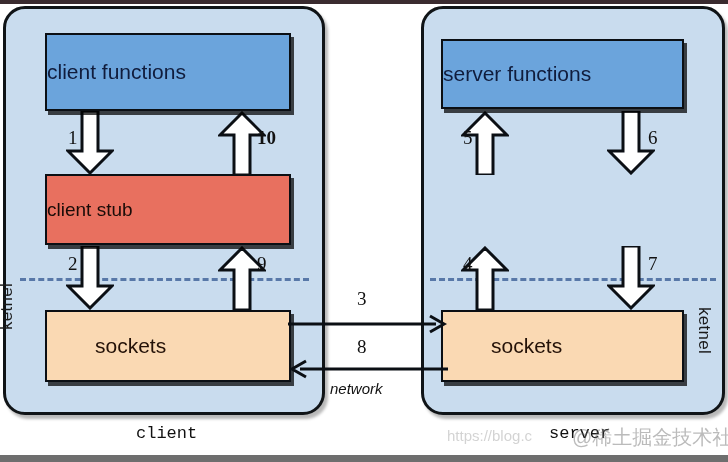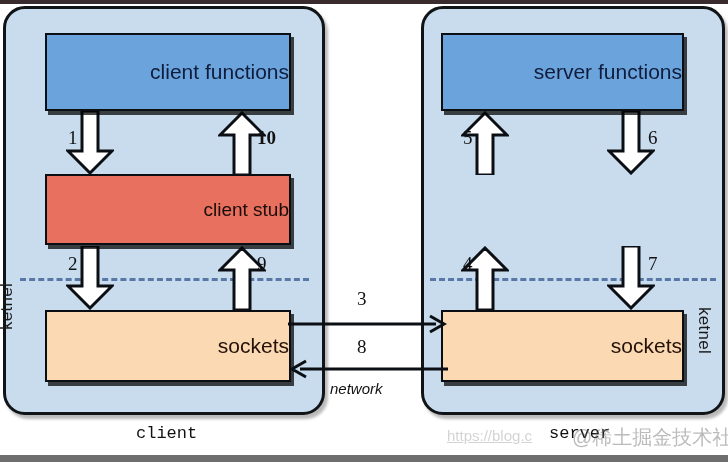--- a/index.html
+++ b/index.html
@@ -42,34 +42,34 @@
   #host-client { left: 3px;   top: 6px; width: 322px; height: 409px; }
   #host-server { left: 421px; top: 6px; width: 304px; height: 409px; }
 
   
   .box {
     position: absolute;
     box-sizing: border-box;
     border: 2px solid #0b0f14;
     display: flex;
     align-items: center;
-    justify-content: flex-end;
+    justify-content: flex-start;
     text-align: center;
     line-height: 1.12;
     box-shadow: 3px 4px 0px rgba(0,0,0,0.72);
   }
   .box-fn   { background: #6ba4dc; color: #101c3c; font-size: 21px; }
   .box-stub { background: #e8705f; color: #1a0c08; font-size: 19px; }
   .box-sock { background: #fad9b3; color: #241208; font-size: 21px; padding-left: 48px; }
 
   #b-client-fn   { left: 45px;  top: 33px;  width: 246px; height: 78px; }
   #b-client-stub { left: 45px;  top: 174px; width: 246px; height: 71px; }
   #b-client-sock { left: 45px;  top: 310px; width: 246px; height: 72px; }
 
-  #b-server-fn   { left: 441px; top: 33px;  width: 243px; height: 78px; }
+  #b-server-fn   { left: 441px; top: 39px;  width: 243px; height: 70px; }
   #b-server-stub { left: 441px; top: 174px; width: 243px; height: 71px; }
   #b-server-sock { left: 441px; top: 310px; width: 243px; height: 72px; }
 
   
   .kernel-line {
     position: absolute;
     height: 0;
     border-top: 3px dashed #5878a8;
   }
   #kline-client { left: 20px;  top: 278px; width: 289px; }
@@ -133,21 +133,20 @@
   #cap-client { left: 136px; top: 424px; }
   #cap-server { left: 549px; top: 424px; }
 
   
   #wm-url {
     position: absolute;
     left: 447px; top: 427px;
     font-size: 15px;
     color: rgba(120,120,120,0.33);
     white-space: nowrap;
-    text-decoration: underline;
   }
   #wm-brand {
     position: absolute;
     left: 572px; top: 424px;
     font-size: 20px;
     color: rgba(105,105,105,0.45);
     white-space: nowrap;
   }
 </style>
 </head>

